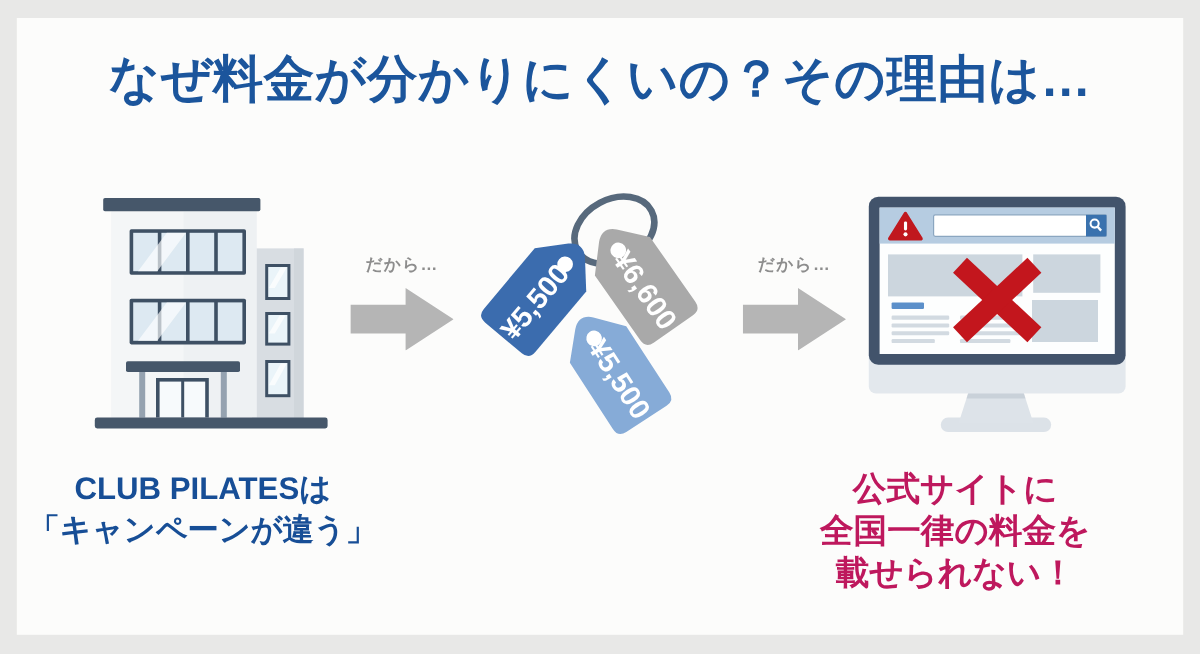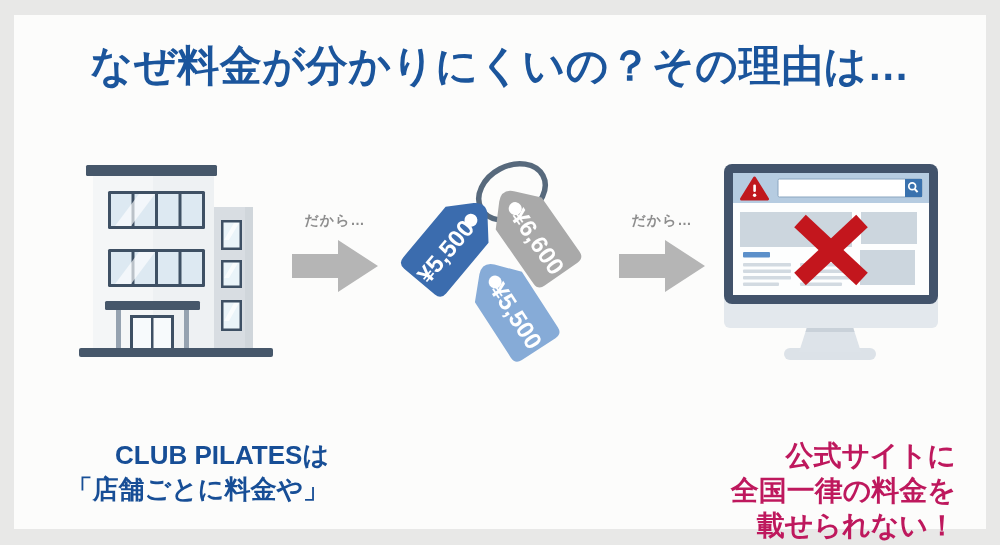--- a/index.html
+++ b/index.html
@@ -29,24 +29,23 @@
   .arrow-block { position:absolute; width:88px; text-align:center; }
   .arrow-1 { left:291px; top:212px; }
   .arrow-2 { left:618px; top:212px; }
   .arrow-label {
     font-size:14px; font-weight:bold; color:#8d8d8d;
     letter-spacing:1px; white-space:nowrap;
   }
   .arrow-glyph { display:block; margin:10px auto 0 auto; }
 
   .caption {
-    position:absolute; top:390px; width:320px; text-align:right;
+    position:absolute; top:390px; width:320px; text-align:center;
     font-weight:bold; color:#174e96; font-size:26px; line-height:34px;
     white-space:nowrap;
-    margin-top:48px;
   }
   .cap-1 { left:9px; }
   .cap-2 { left:346px; }
   .cap-3 { left:636px; color:#be185d; font-size:28px; line-height:35px; }
 </style>
 </head>
 <body>
 
 <div class="stage">
   <div class="card"></div>
@@ -196,21 +195,21 @@
 
       <g stroke="#c3161d" stroke-width="17">
         <line x1="80" y1="61" x2="142" y2="119"></line>
         <line x1="142" y1="61" x2="80" y2="119"></line>
       </g>
     </svg>
   </div>
 
   <div class="caption cap-1">
     <div>CLUB PILATESは</div>
-    <div>「店舗ごとに料金や」</div>
+    <div>「キャンペーンが違う」</div>
   </div>
 
 
   <div class="caption cap-3">
     <div>公式サイトに</div>
     <div>全国一律の料金を</div>
     <div>載せられない！</div>
   </div>
 </div>
 

